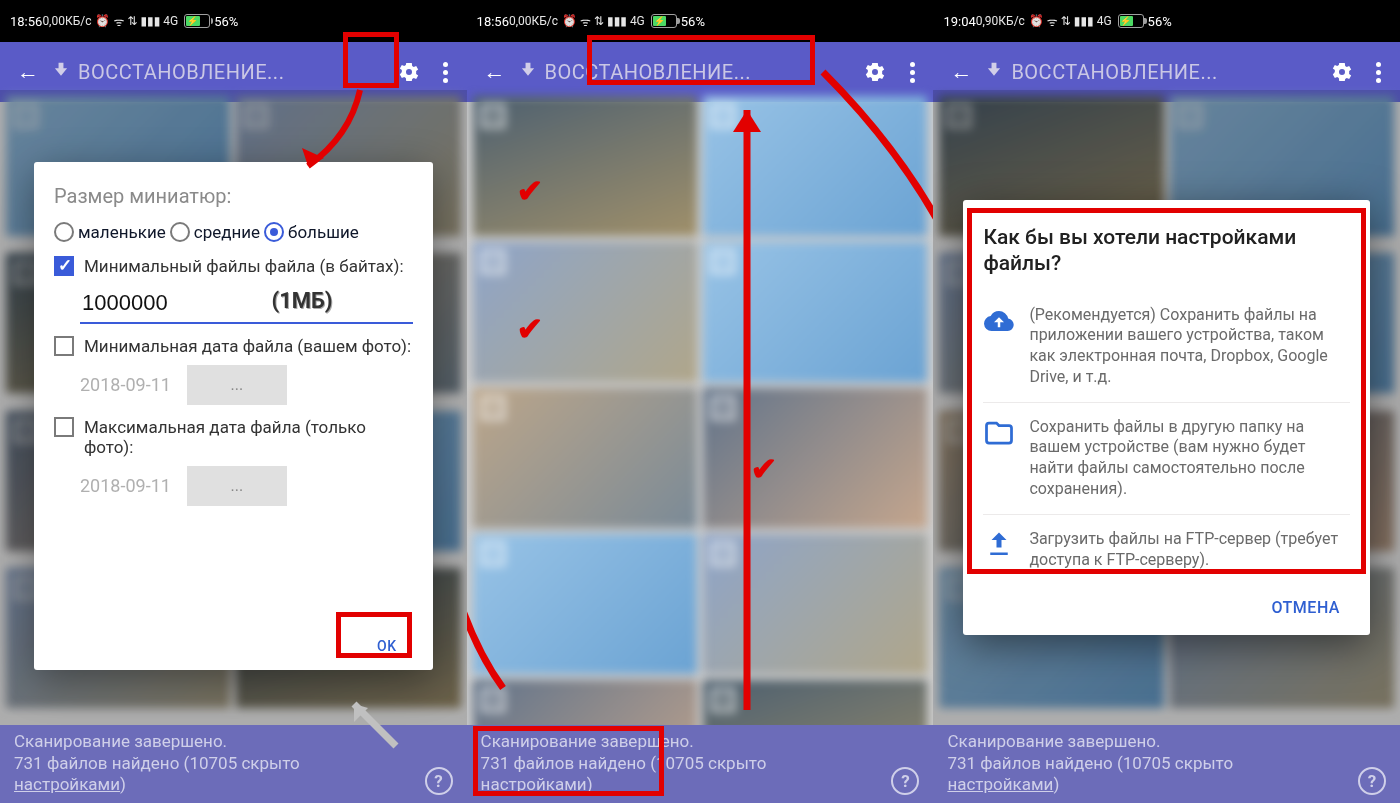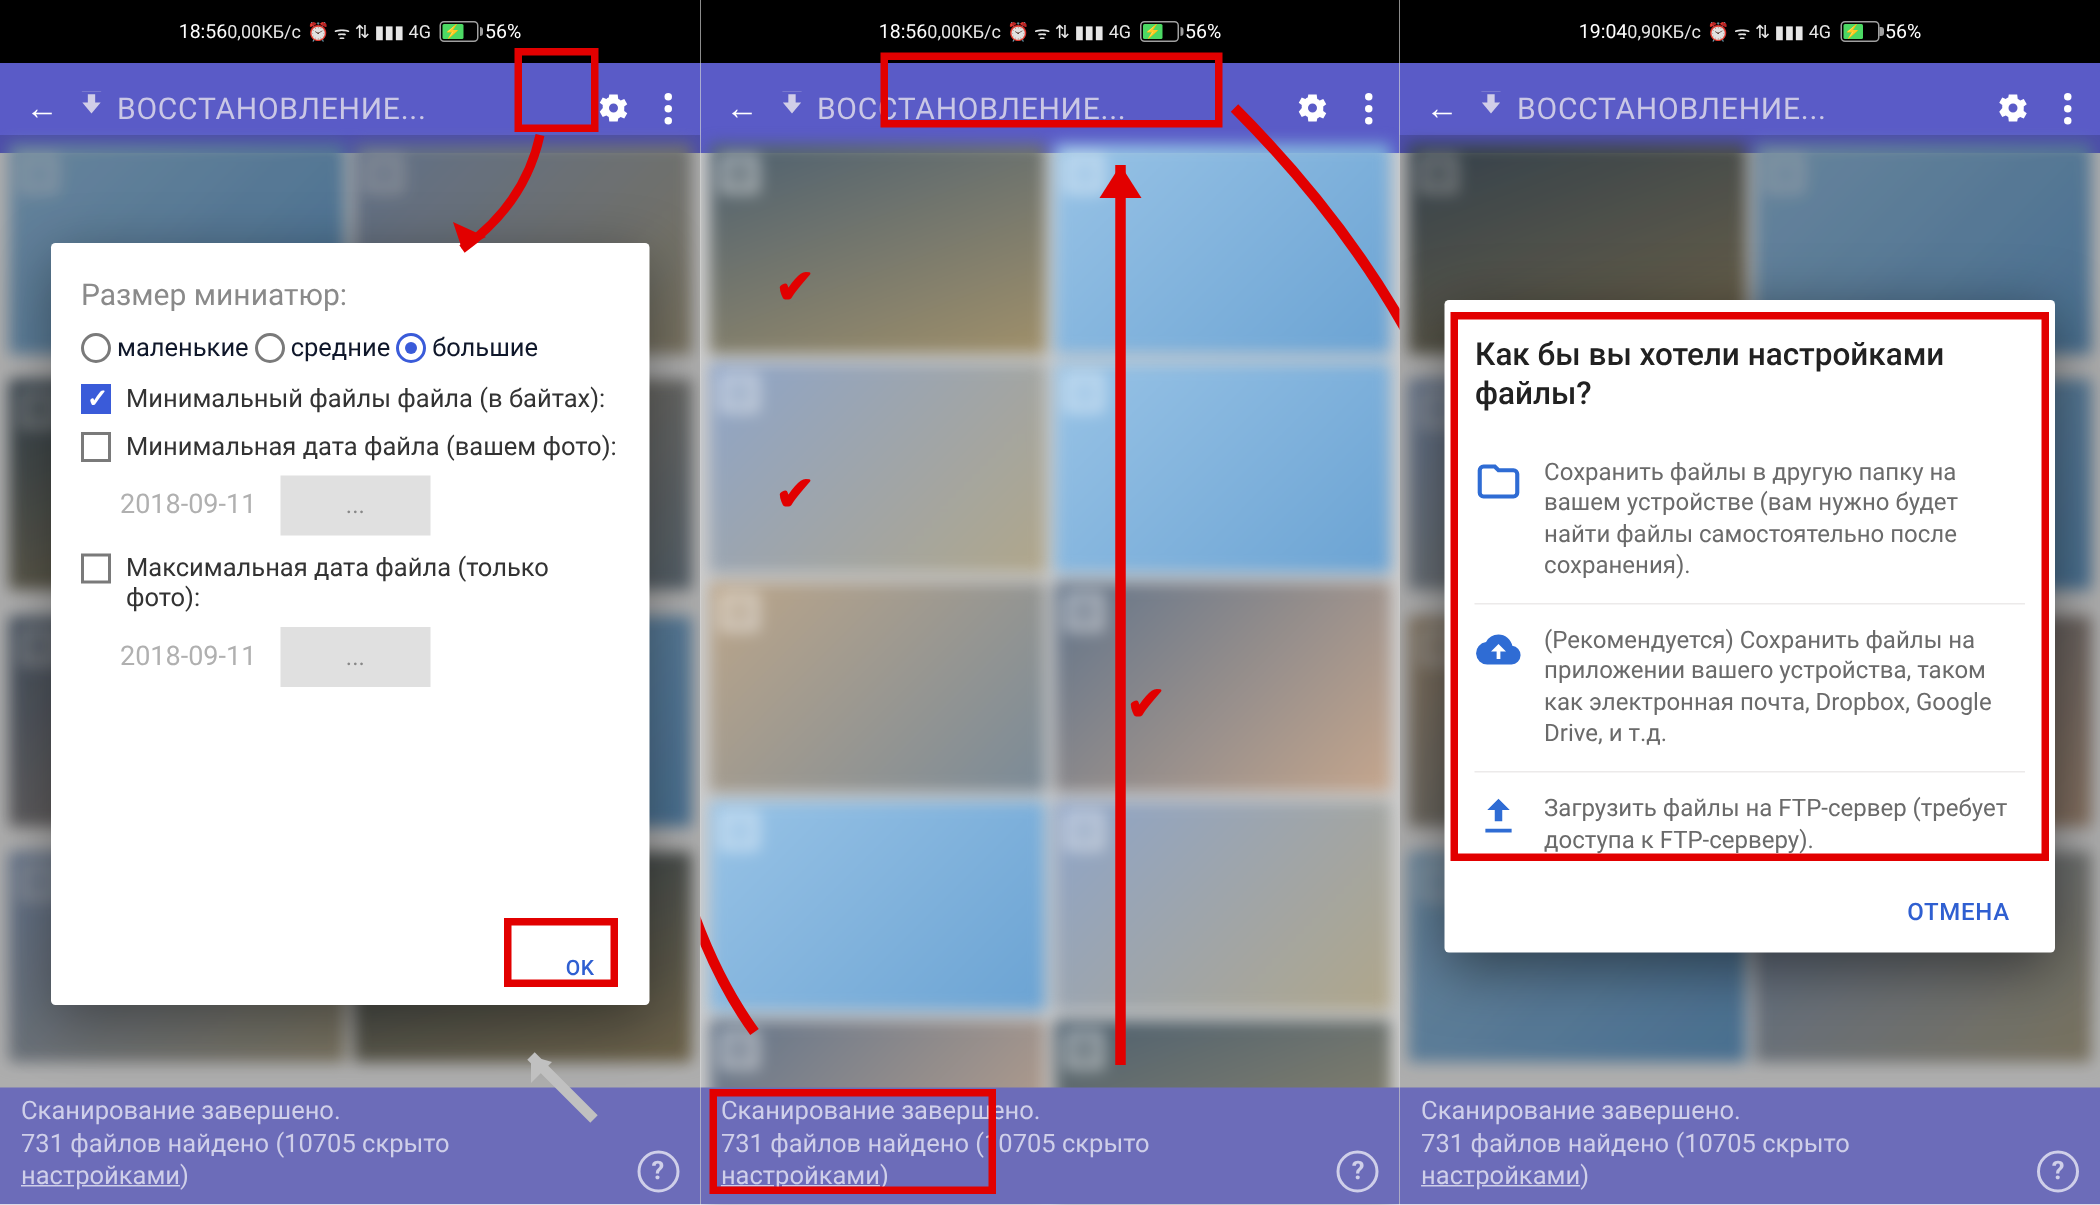--- a/index.html
+++ b/index.html
@@ -2,21 +2,21 @@
 <html><head>
 <meta charset="utf-8">
 <style>
   * { box-sizing: border-box; margin: 0; padding: 0; }
   body { background: #fff; font-family: Roboto, Arial, sans-serif; width: 1400px; height: 803px; overflow: hidden; position: relative; }
   .screens { display: flex; width: 1400px; height: 803px; }
   .screen { width: 466.6px; height: 803px; position: relative; background: #cccccc; overflow: hidden; }
   .screen.s2 { width: 466.8px; }
 
   
-  .status-bar { height: 42px; background: #000; color: #fff; display: flex; align-items: center; justify-content: center; padding: 16px 10px; font-size: 13px; }
+  .status-bar { height: 42px; background: #000; color: #fff; display: flex; align-items: center; justify-content: flex-start; padding: 16px 10px; font-size: 13px; }
   .status-right { display: flex; align-items: center; gap: 4px; }
   .status-icons { display: flex; align-items: center; gap: 3px; }
   .battery { display: flex; align-items: center; }
   .battery-icon { width: 26px; height: 14px; border: 1.5px solid #a0a0a0; border-radius: 3px; position: relative; margin-left: 2px; }
   .battery-icon::after { content: ''; position: absolute; right: -4px; top: 3px; width: 2.5px; height: 6px; background: #a0a0a0; border-radius: 0 2px 2px 0; }
   .battery-fill { position: absolute; left: 1px; top: 1px; bottom: 1px; width: 56%; background: #4cd964; border-radius: 1px; display: flex; align-items: center; justify-content: center; }
   .battery-fill::after { content: '⚡'; font-size: 9px; color: #222; }
   .sicon { font-size: 12px; opacity: .9; }
 
   
@@ -159,20 +159,24 @@
         <div class="radio">
             <span class="r-outer sel"></span>
             <span class="r-label">большие</span>
           </div>
       </div>
 
       <div class="chk-row">
         <div class="chk checked"></div>
         <div class="chk-label">Минимальный файлы файла (в байтах):</div>
       </div>
+      <div class="textline">
+        <input class="input-line" value="1000000" style="">
+        <span class="note-1mb">(1МБ)</span>
+      </div>
 
       <div class="chk-row">
         <div class="chk"></div>
         <div class="chk-label">Минимальная дата файла (вашем фото):</div>
       </div>
       <div class="date-row">
         <span class="date-val">2018-09-11</span>
         <div class="date-btn">...</div>
       </div>
 
@@ -350,32 +354,32 @@
       <div class="thumb t2"></div>
         <div class="thumb"></div>
     </div>
     <div class="dim-overlay"></div>
 
     <div class="dialog3">
       <h3>Как бы вы хотели настройками файлы?</h3>
       <div class="opt">
         <div class="opt-icon">
             <svg viewBox="0 0 24 24">
-              <path d="M10 4H4a2 2 0 00-2 2v12a2 2 0 002 2h16a2 2 0 002-2V8a2 2 0 00-2-2h-8l-2-2z" fill="none" stroke="#2f6cd4" stroke-width="2.2"></path>
+              <path d="M19.35 10.04A7.49 7.49 0 0012 4a7.5 7.5 0 00-6.65 4.04A6 6 0 006 20h13a5 5 0 00.35-9.96zM13 13v4h-2v-4H8l4-4 4 4h-3z"></path>
             </svg>
           </div>
-        <div class="opt-text">Сохранить файлы в другую папку на вашем устройстве (вам нужно будет найти файлы самостоятельно после сохранения).</div>
+        <div class="opt-text">(Рекомендуется) Сохранить файлы на приложении вашего устройства, таком как электронная почта, Dropbox, Google Drive, и т.д.</div>
       </div>
       <div class="opt">
         <div class="opt-icon">
             <svg viewBox="0 0 24 24">
-              <path d="M19.35 10.04A7.49 7.49 0 0012 4a7.5 7.5 0 00-6.65 4.04A6 6 0 006 20h13a5 5 0 00.35-9.96zM13 13v4h-2v-4H8l4-4 4 4h-3z"></path>
+              <path d="M10 4H4a2 2 0 00-2 2v12a2 2 0 002 2h16a2 2 0 002-2V8a2 2 0 00-2-2h-8l-2-2z" fill="none" stroke="#2f6cd4" stroke-width="2.2"></path>
             </svg>
           </div>
-        <div class="opt-text">(Рекомендуется) Сохранить файлы на приложении вашего устройства, таком как электронная почта, Dropbox, Google Drive, и т.д.</div>
+        <div class="opt-text">Сохранить файлы в другую папку на вашем устройстве (вам нужно будет найти файлы самостоятельно после сохранения).</div>
       </div>
       <div class="opt">
         <div class="opt-icon">
             <svg viewBox="0 0 24 24">
               <path d="M5 20h14v-2H5v2zM12 2l-6 6h4v6h4V8h4l-6-6z"></path>
             </svg>
           </div>
         <div class="opt-text">Загрузить файлы на FTP-сервер (требует доступа к FTP-серверу).</div>
       </div>
       <div class="cancel-btn">ОТМЕНА</div>

